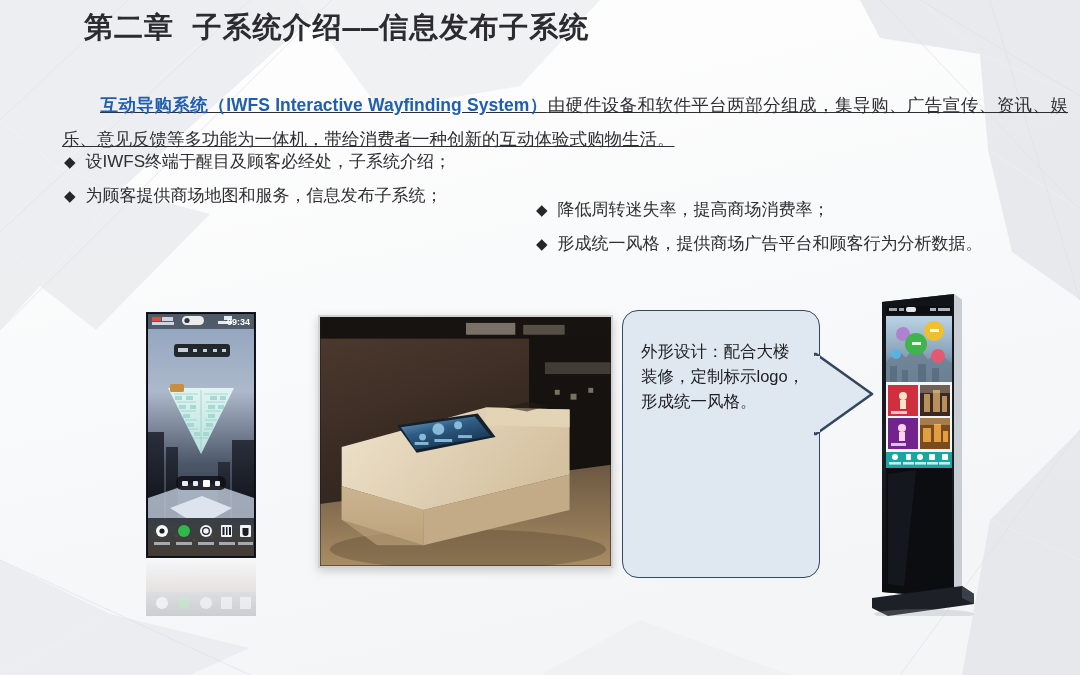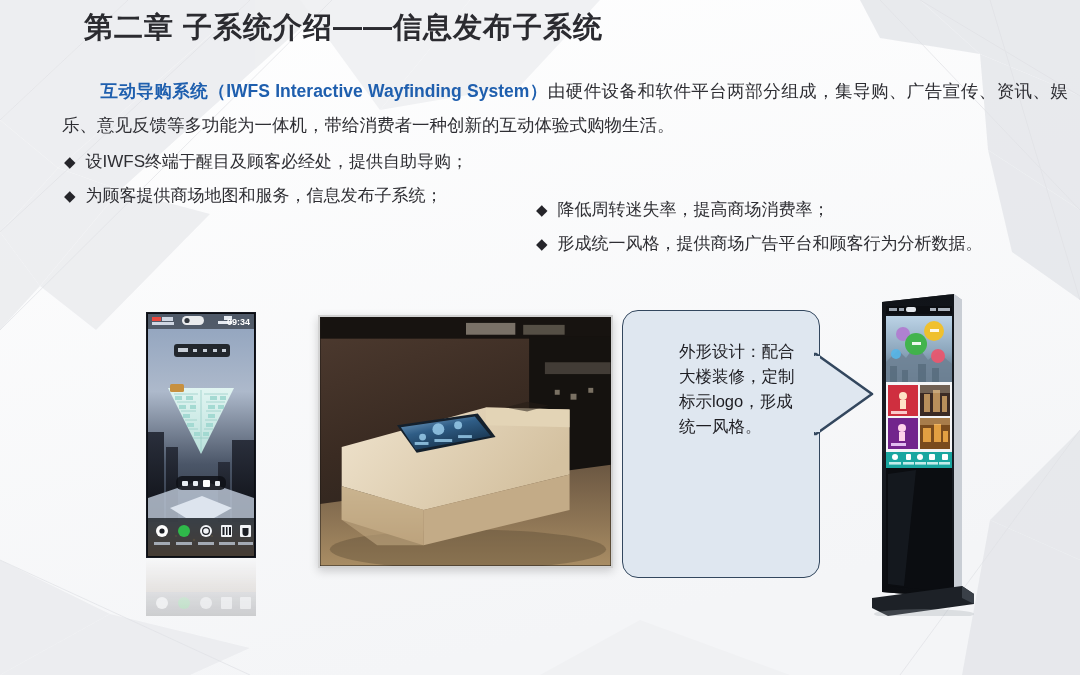--- a/index.html
+++ b/index.html
@@ -11,28 +11,29 @@
     overflow:hidden;
   }
 
   
   #bg { position:absolute; inset:0; z-index:0; }
 
   
   #title {
     position:absolute; left:84px; top:8px; z-index:5;
     font-size:29px; font-weight:700; letter-spacing:1px;
-    color:#2b2b30; white-space:nowrap;
+    color:#2b2b30; white-space:nowrap;font-family:Liberation Mono, monospace;
   }
 
   
   #para {
-    position:absolute; left:62px; top:74px; width:1006px; z-index:5;
+    position:absolute; left:62px; top:88px; width:1006px; z-index:5;
     font-size:17.5px; line-height:34px; color:#2e2e33;
     text-align:justify;
+    text-decoration:underline;
   }
   #para .lead { color:#1f5fae; font-weight:700; }
   #para .ind { display:inline-block; width:38px; }
 
   
   .bullet {
     position:absolute; z-index:5;
     font-size:17px; color:#2e2e33; white-space:nowrap;
     display:flex; align-items:center; gap:10px;
   }
@@ -46,21 +47,21 @@
   #callout {
     position:absolute; left:622px; top:310px; width:198px; height:268px; z-index:6;
     background:#dfe7f0;
     border:1.6px solid #33475e;
     border-radius:16px;
   }
   #callout-txt {
     position:absolute; left:18px; top:28px; right:14px;
     font-size:16.5px; line-height:25px; color:#1d1d22; font-weight:500;
   }
-  #callout-txt p { margin-bottom:7px;margin-left:38px; }
+  #callout-txt p { margin-bottom:7px; }
   
   #tail { position:absolute; left:814px; top:352px; width:60px; height:84px; z-index:6; }
 
   
   #kioskL { position:absolute; left:146px; top:312px; width:110px; height:246px; z-index:5; }
   #kioskL-refl {
     position:absolute; left:146px; top:558px; width:110px; height:58px; z-index:4;
     transform:scaleY(-1); opacity:.32;
     -webkit-mask-image:linear-gradient(#000,transparent);
             mask-image:linear-gradient(#000,transparent);
@@ -123,21 +124,21 @@
 </svg>
 
 <div id="title">第二章 子系统介绍——信息发布子系统</div>
 
 <div id="para">
   <span class="ind"></span><span class="lead">互动导购系统（IWFS Interactive Wayfinding System）</span><span>由硬件设备和软件平台两部分组成，集导购、广告宣传、资讯、娱乐、意见反馈等多功能为一体机，带给消费者一种创新的互动体验式购物生活。</span>
 </div>
 
 <div class="bullet" id="b1">
   <span class="dia">◆</span>
-  <span>设IWFS终端于醒目及顾客必经处，提供自助导购；</span>
+  <span>设IWFS终端于醒目及顾客必经处，子系统介绍；</span>
 </div>
 <div class="bullet" id="b2">
   <span class="dia">◆</span>
   <span>为顾客提供商场地图和服务，信息发布子系统；</span>
 </div>
 <div class="bullet" id="b3">
   <span class="dia">◆</span>
   <span>降低周转迷失率，提高商场消费率；</span>
 </div>
 <div class="bullet" id="b4">

